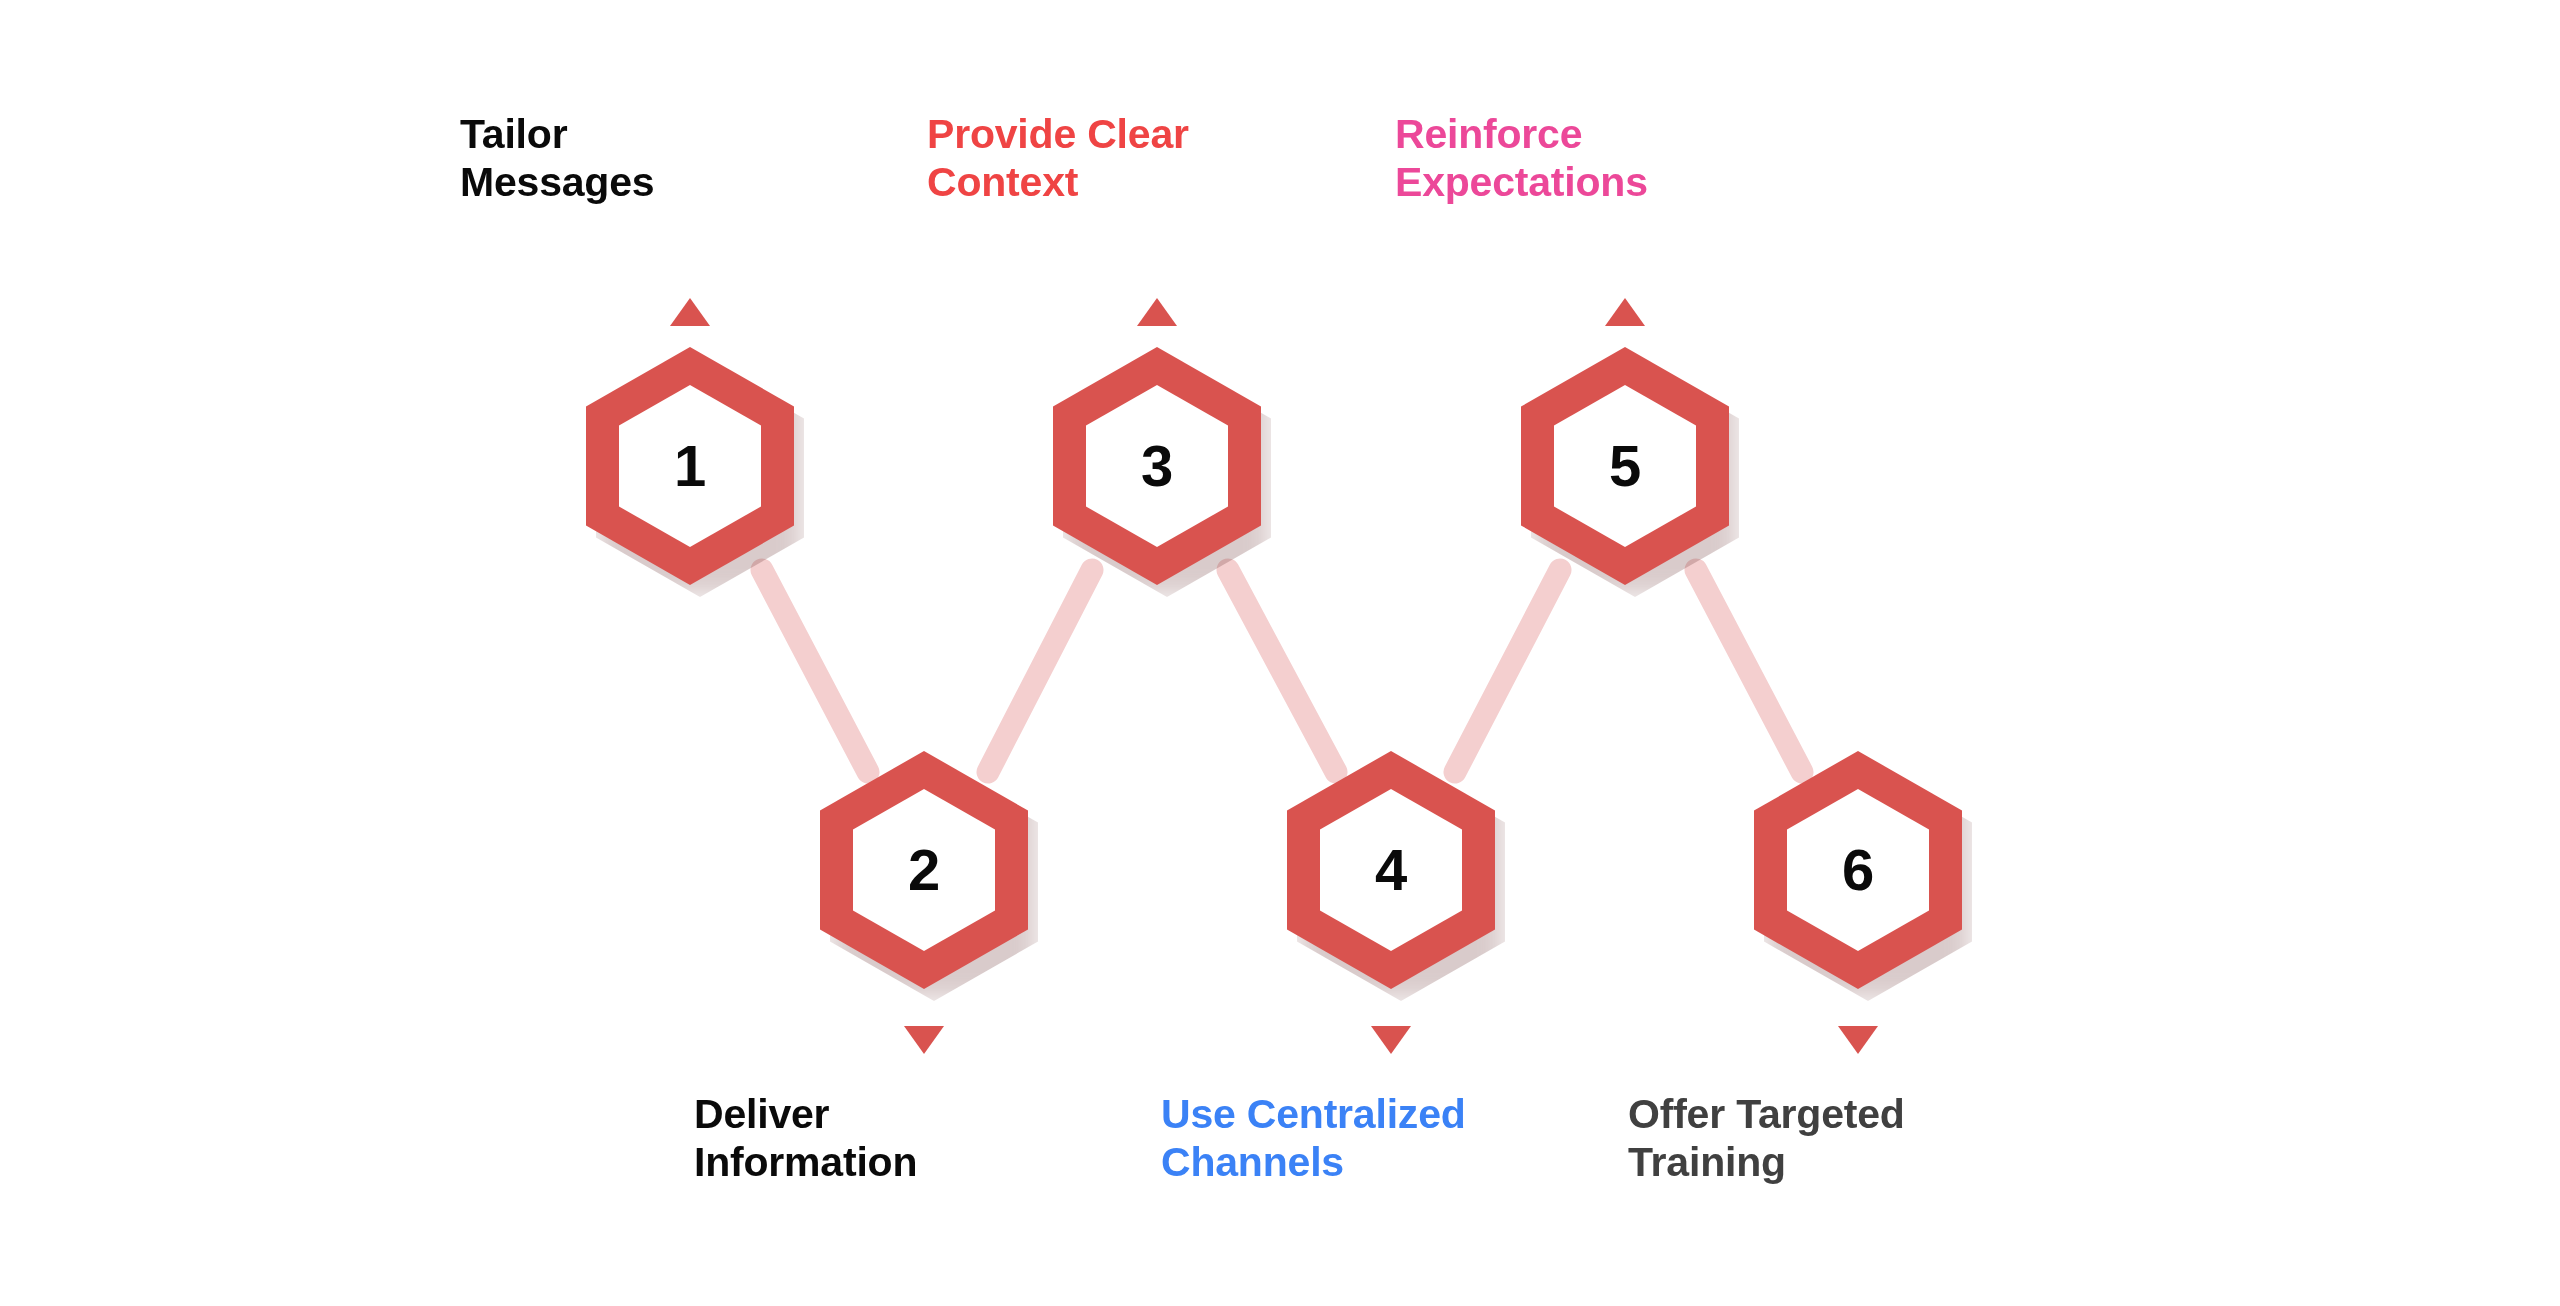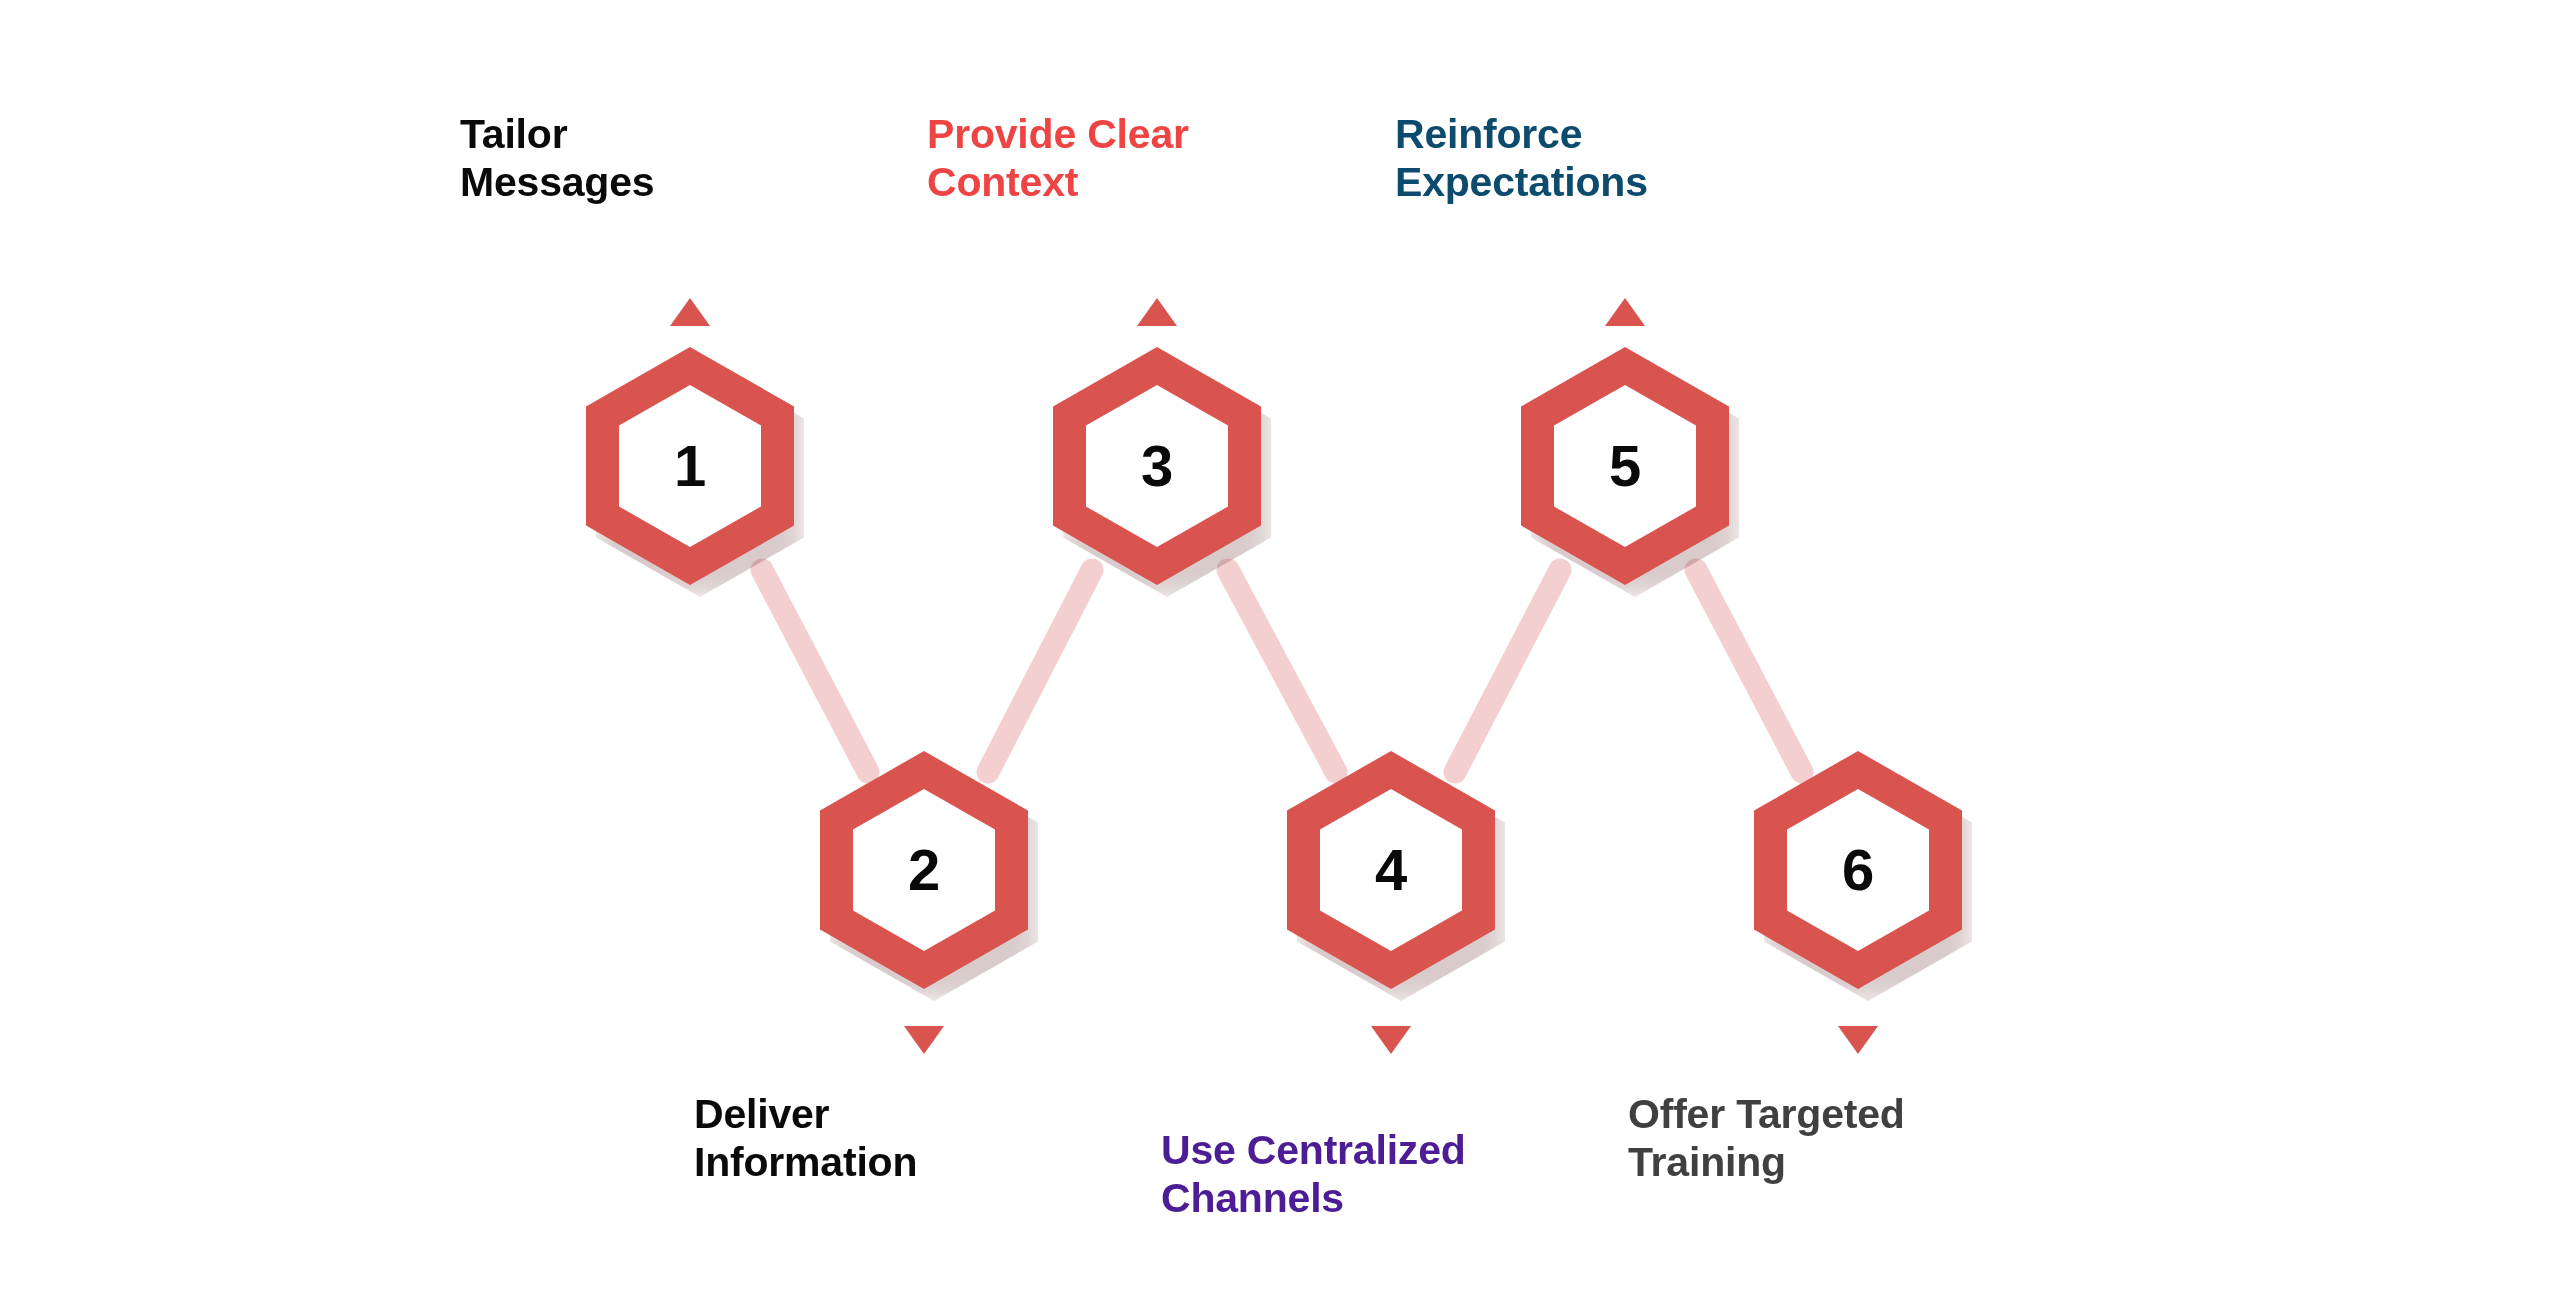--- a/index.html
+++ b/index.html
@@ -189,21 +189,21 @@
       <div class="marker down" style="left: 1391px; top: 1040px; border-top-color: rgb(217, 83, 79);"></div>
       <div class="marker down" style="left: 1858px; top: 1040px; border-top-color: rgb(217, 83, 79);"></div>
     </div>
   <div id="label-layer">
       <div class="label above" style="left: 690px; top: 110px; color: rgb(10, 10, 10);">Tailor
 Messages</div>
       <div class="label below" style="left: 924px; top: 1090px; color: rgb(10, 10, 10);">Deliver
 Information</div>
       <div class="label above" style="left: 1157px; top: 110px; color: #ef4444;">Provide Clear
 Context</div>
-      <div class="label below" style="left: 1391px; top: 1090px; color: #4c1d95; margin-top: 36px;">Use Centralized
+      <div class="label below" style="left: 1391px; top: 1090px; color: #3b82f6;">Use Centralized
 Channels</div>
-      <div class="label above" style="left: 1625px; top: 110px; color: #0c4a6e;">Reinforce
+      <div class="label above" style="left: 1625px; top: 110px; color: #ec4899;">Reinforce
 Expectations</div>
       <div class="label below" style="left: 1858px; top: 1090px; color: #404040;">Offer Targeted
 Training</div>
     </div>
 
 </div>
 
 </body></html>

